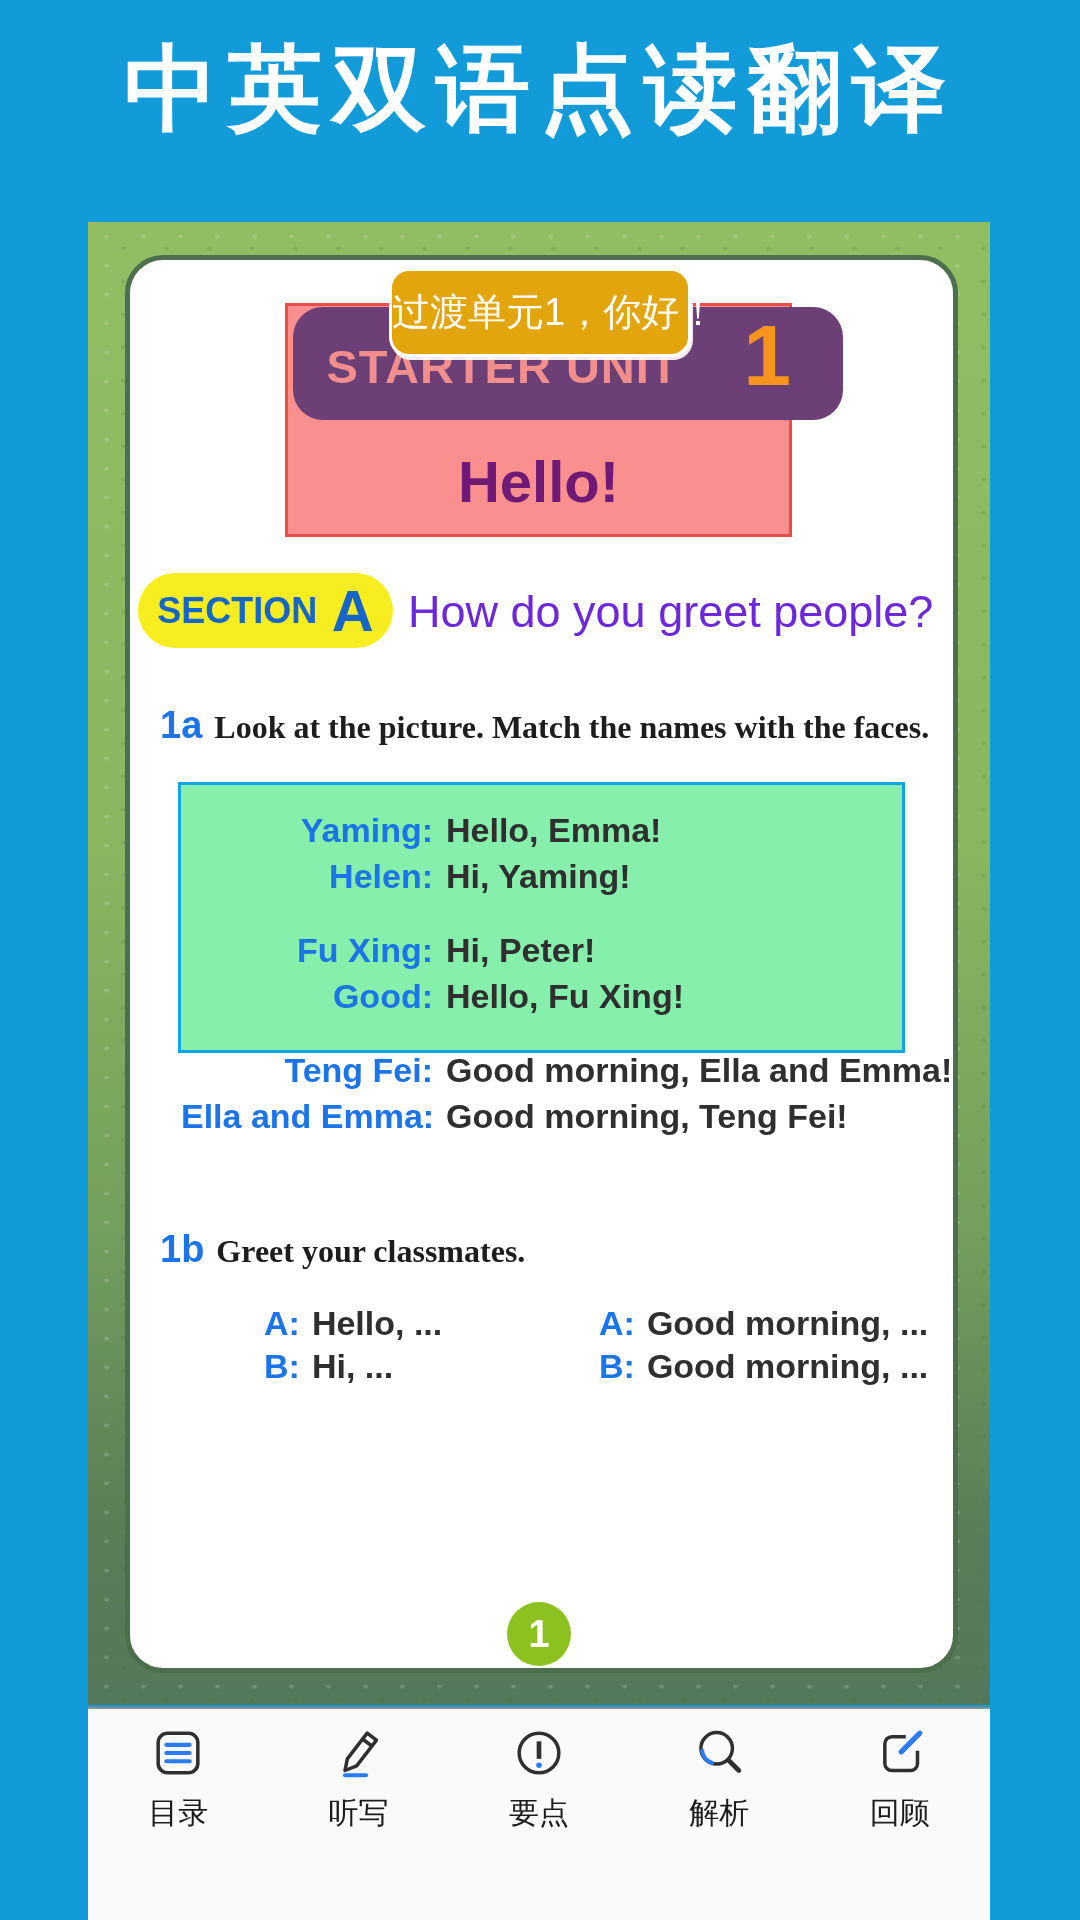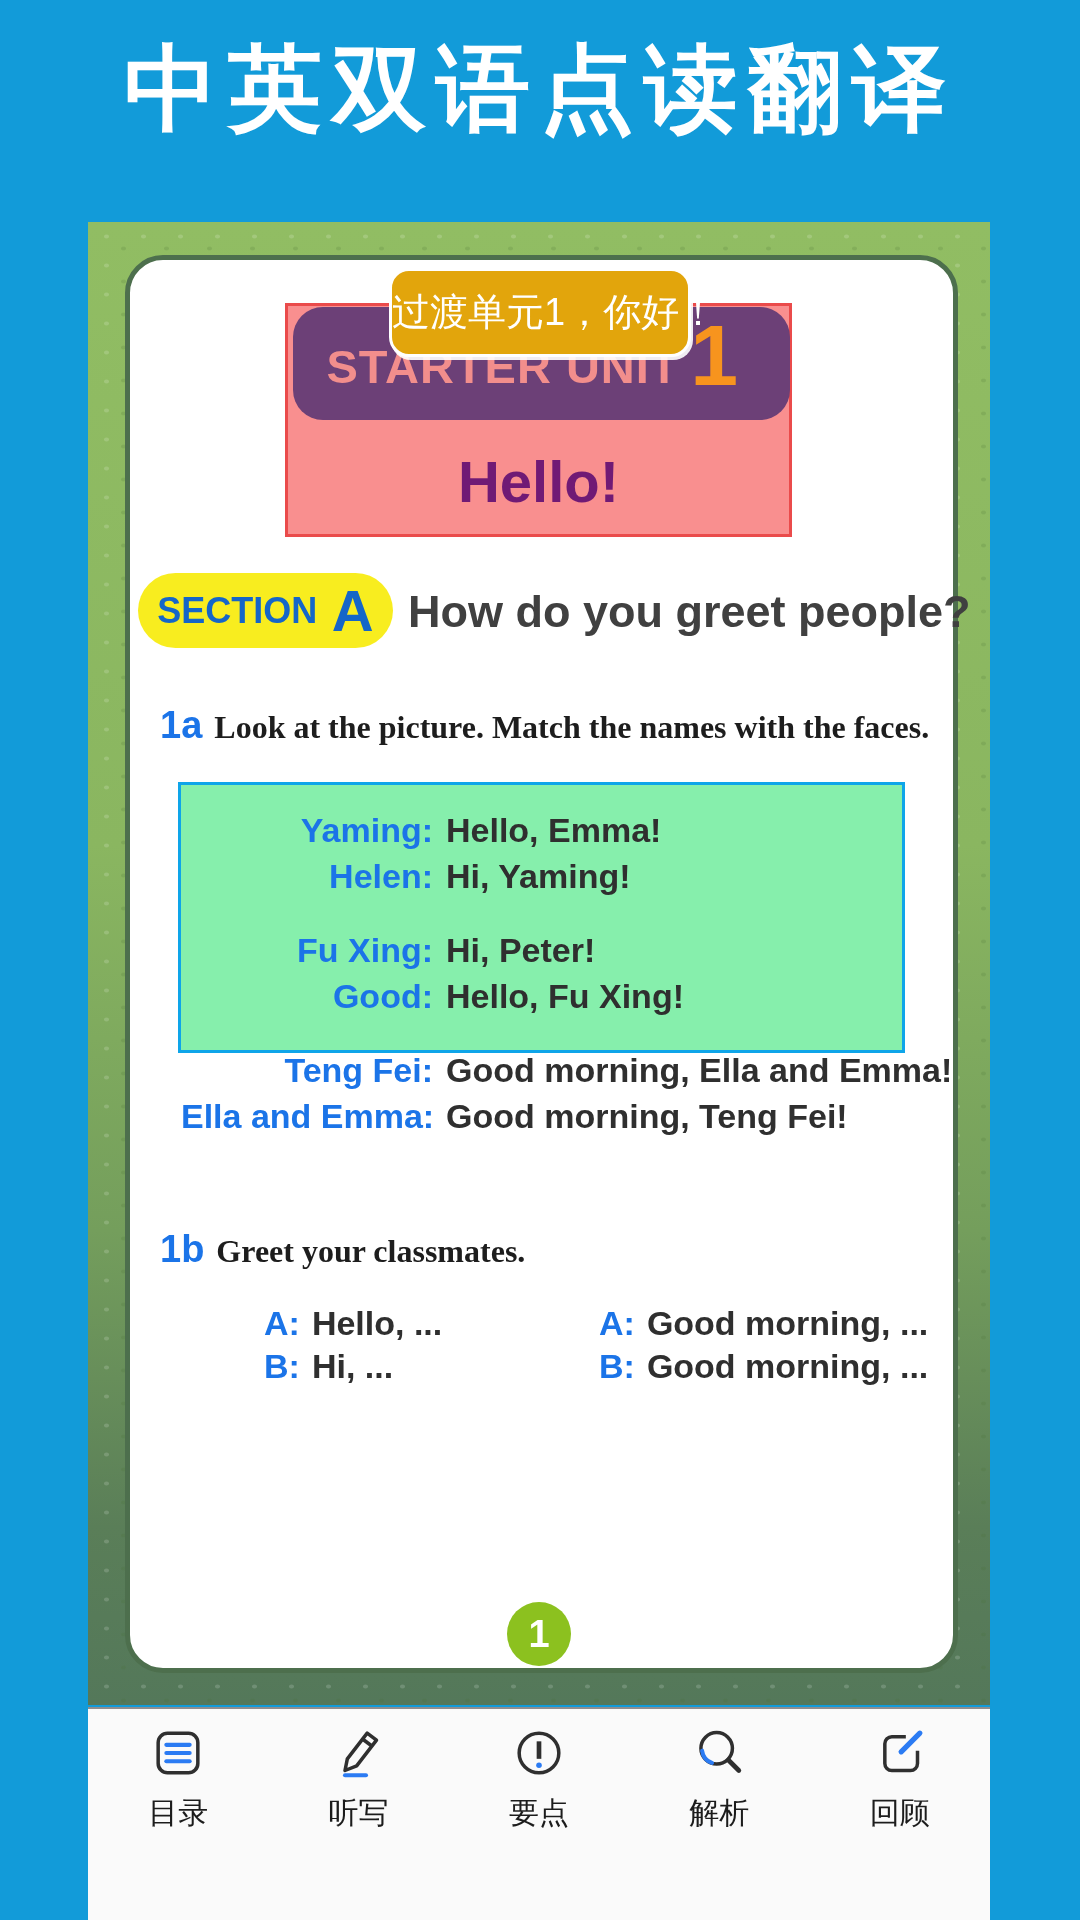--- a/index.html
+++ b/index.html
@@ -18,41 +18,41 @@
       radial-gradient(rgba(70,110,50,0.18) 2px, transparent 3px) 14px 10px/43px 33px,
       linear-gradient(180deg,#91BD63 0%,#8AB660 42%,#749E5C 68%,#5A7E58 88%,#54785A 100%);}
 
   
   .page{position:absolute;left:37px;top:33px;width:833px;height:1418px;box-sizing:border-box;
     background:#ffffff;border:5px solid #4D6F4D;border-radius:38px;}
 
   
   .unit-box{position:absolute;left:155px;top:43px;width:507px;height:234px;box-sizing:border-box;
     background:#F98F8F;border:3px solid #EA4B4B;}
-  .banner{position:absolute;left:5px;top:1px;width:497px;height:113px;background:#6C4077;
+  .banner{position:absolute;left:5px;top:1px;width:550px;height:113px;background:#6C4077;
     border-radius:30px;}
   .banner-text{position:absolute;left:0;top:0;width:420px;height:113px;line-height:120px;
     text-align:center;font-size:47px;font-weight:bold;color:#F28E8C;letter-spacing:1px;white-space:nowrap;}
   .banner-num{position:absolute;right:52px;top:-8px;font-size:86px;font-weight:bold;color:#F7941E;line-height:113px;}
   .hello{position:absolute;left:0;top:142px;width:100%;text-align:center;
     font-size:58px;font-weight:bold;color:#701a75;}
 
   
   .tooltip{position:absolute;left:259px;top:8px;width:302px;height:89px;box-sizing:border-box;
     background:#E2A50C;border:3px solid #ffffff;border-radius:20px;z-index:5;
     color:#ffffff;font-size:38px;line-height:83px;text-align:center;white-space:nowrap;
     box-shadow:2px 3px 0 rgba(255,255,255,0.9);}
 
   
   .section-badge{position:absolute;left:8px;top:313px;width:255px;height:75px;background:#F8ED1F;
     border-radius:38px;text-align:center;white-space:nowrap;}
   .section-word{font-size:36px;font-weight:bold;color:#1566C8;line-height:75px;vertical-align:middle;}
   .section-letter{font-size:58px;font-weight:bold;color:#1566C8;line-height:75px;vertical-align:middle;margin-left:10px;}
   .headline{position:absolute;left:278px;top:313px;height:75px;line-height:78px;
-    font-size:45px;font-weight:bold;color:#404040;white-space:nowrap;}
+    font-size:45px;font-weight:normal;color:#6d28d9;white-space:nowrap;}
 
   
   .act{position:absolute;left:30px;white-space:nowrap;}
   .act-1a{top:444px;}
   .act-1b{top:968px;}
   .act-num{font-size:38px;font-weight:bold;color:#1B74E8;margin-right:12px;}
   .act-ins{font-family:"Liberation Serif",serif;font-size:32px;font-weight:bold;color:#1d1d1d;}
 
   
   .dialogue-box{position:absolute;left:48px;top:522px;width:727px;height:271px;box-sizing:border-box;

